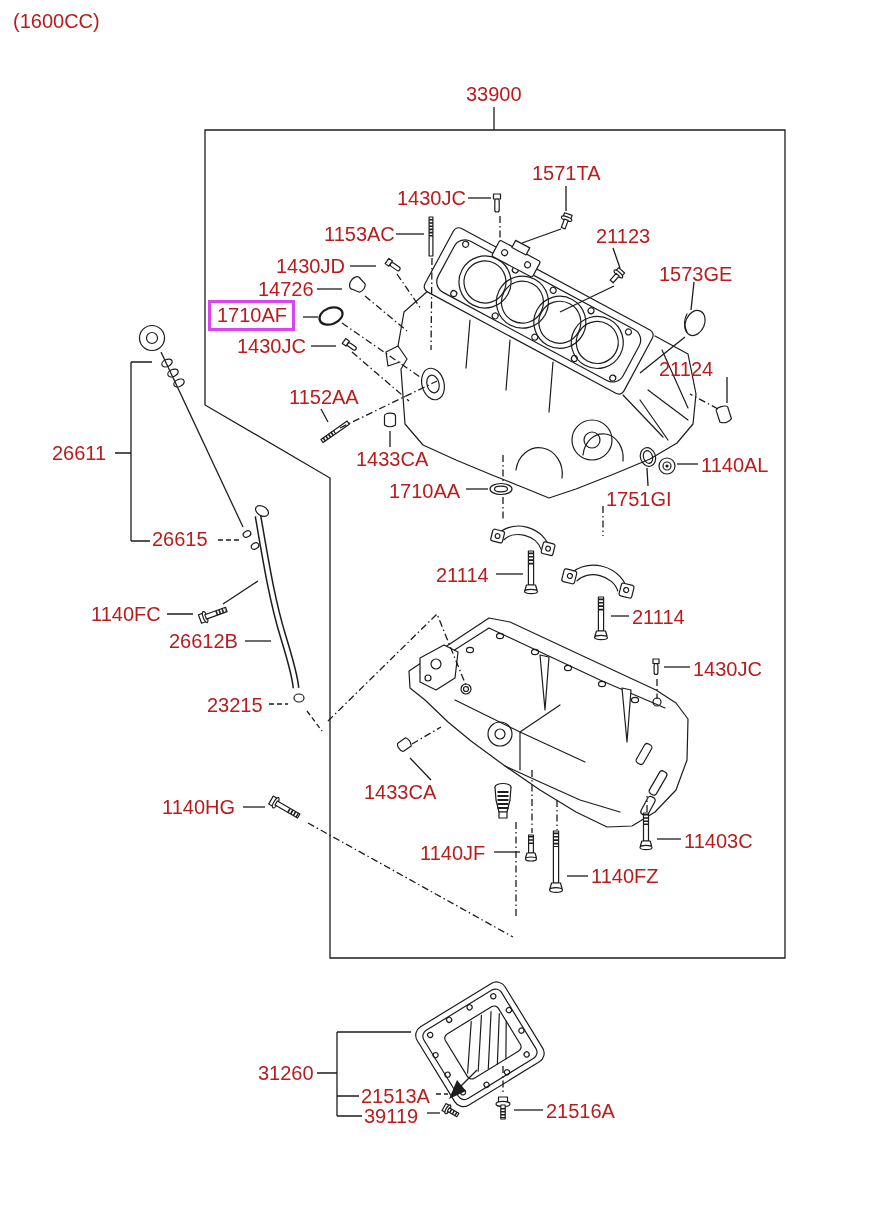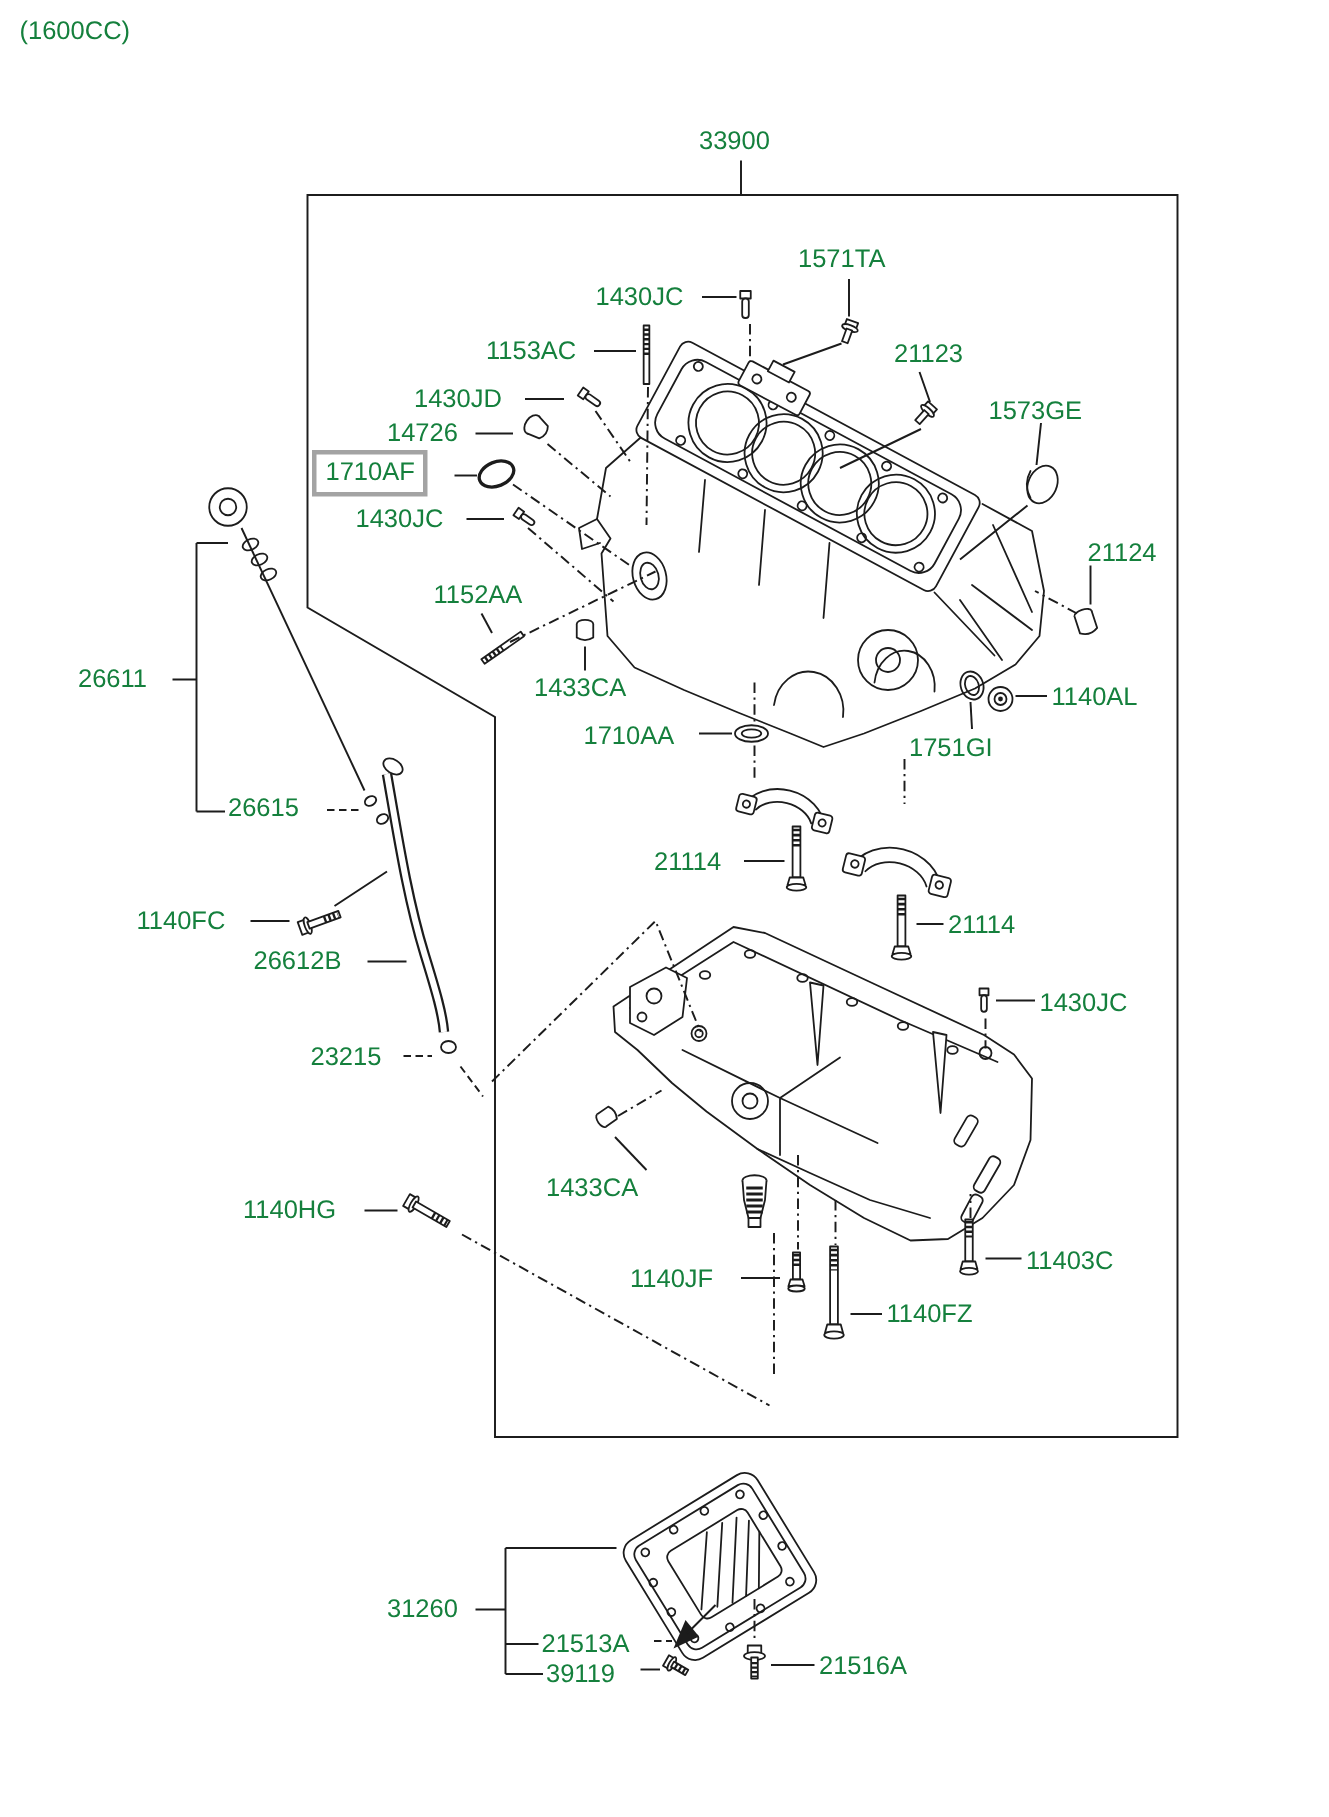--- a/index.html
+++ b/index.html
@@ -1,20 +1,20 @@
 <!DOCTYPE html>
 <html><head>
 <meta charset="utf-8">
 <style>
   html,body{margin:0;padding:0;background:#fff;}
   .stage{position:relative;width:886px;height:1211px;background:#fff;
          font-family:"Liberation Sans", sans-serif;overflow:hidden;}
   .stage svg{position:absolute;left:0;top:0;}
-  .lbl{position:absolute;font-size:17px;line-height:22px;color:#15803d;white-space:nowrap;}
-  .hl{position:absolute;border:3px solid #a3a3a3;padding:1px 5px 2px 6px;}
+  .lbl{position:absolute;font-size:20px;line-height:22px;color:#b91c1c;white-space:nowrap;}
+  .hl{position:absolute;border:3px solid #d946ef;padding:1px 5px 2px 6px;}
   .hl .lbl{position:static;}
   svg *{vector-effect:non-scaling-stroke;}
   .ln{stroke:#1c1c1c;stroke-width:1.3;fill:none;}
   .art{stroke:#1c1c1c;stroke-width:1.2;fill:none;stroke-linejoin:round;stroke-linecap:round;}
   .artw{stroke:#1c1c1c;stroke-width:1.2;fill:#ffffff;stroke-linejoin:round;}
   .dash{stroke-dasharray:7 3 1.5 3;}
   .dsh2{stroke-dasharray:5 3;}
 </style>
 </head>
 <body>
@@ -352,21 +352,21 @@
 <div class="lbl" style="left:397px;top:187px">1430JC</div>
 <div class="lbl" style="left:324px;top:223px">1153AC</div>
 <div class="lbl" style="left:276px;top:255px">1430JD</div>
 <div class="lbl" style="left:258px;top:278px">14726</div>
 <div class="hl" style="left:208px;top:300px">
   <div class="lbl">1710AF</div>
 </div>
 <div class="lbl" style="left:237px;top:335px">1430JC</div>
 <div class="lbl" style="left:596px;top:225px">21123</div>
 <div class="lbl" style="left:659px;top:263px">1573GE</div>
-<div class="lbl" style="left:725px;top:358px">21124</div>
+<div class="lbl" style="left:659px;top:358px">21124</div>
 <div class="lbl" style="left:289px;top:386px">1152AA</div>
 <div class="lbl" style="left:356px;top:448px">1433CA</div>
 <div class="lbl" style="left:701px;top:454px">1140AL</div>
 <div class="lbl" style="left:389px;top:480px">1710AA</div>
 <div class="lbl" style="left:606px;top:488px">1751GI</div>
 <div class="lbl" style="left:52px;top:442px">26611</div>
 <div class="lbl" style="left:152px;top:528px">26615</div>
 <div class="lbl" style="left:436px;top:564px">21114</div>
 <div class="lbl" style="left:632px;top:606px">21114</div>
 <div class="lbl" style="left:91px;top:603px">1140FC</div>

